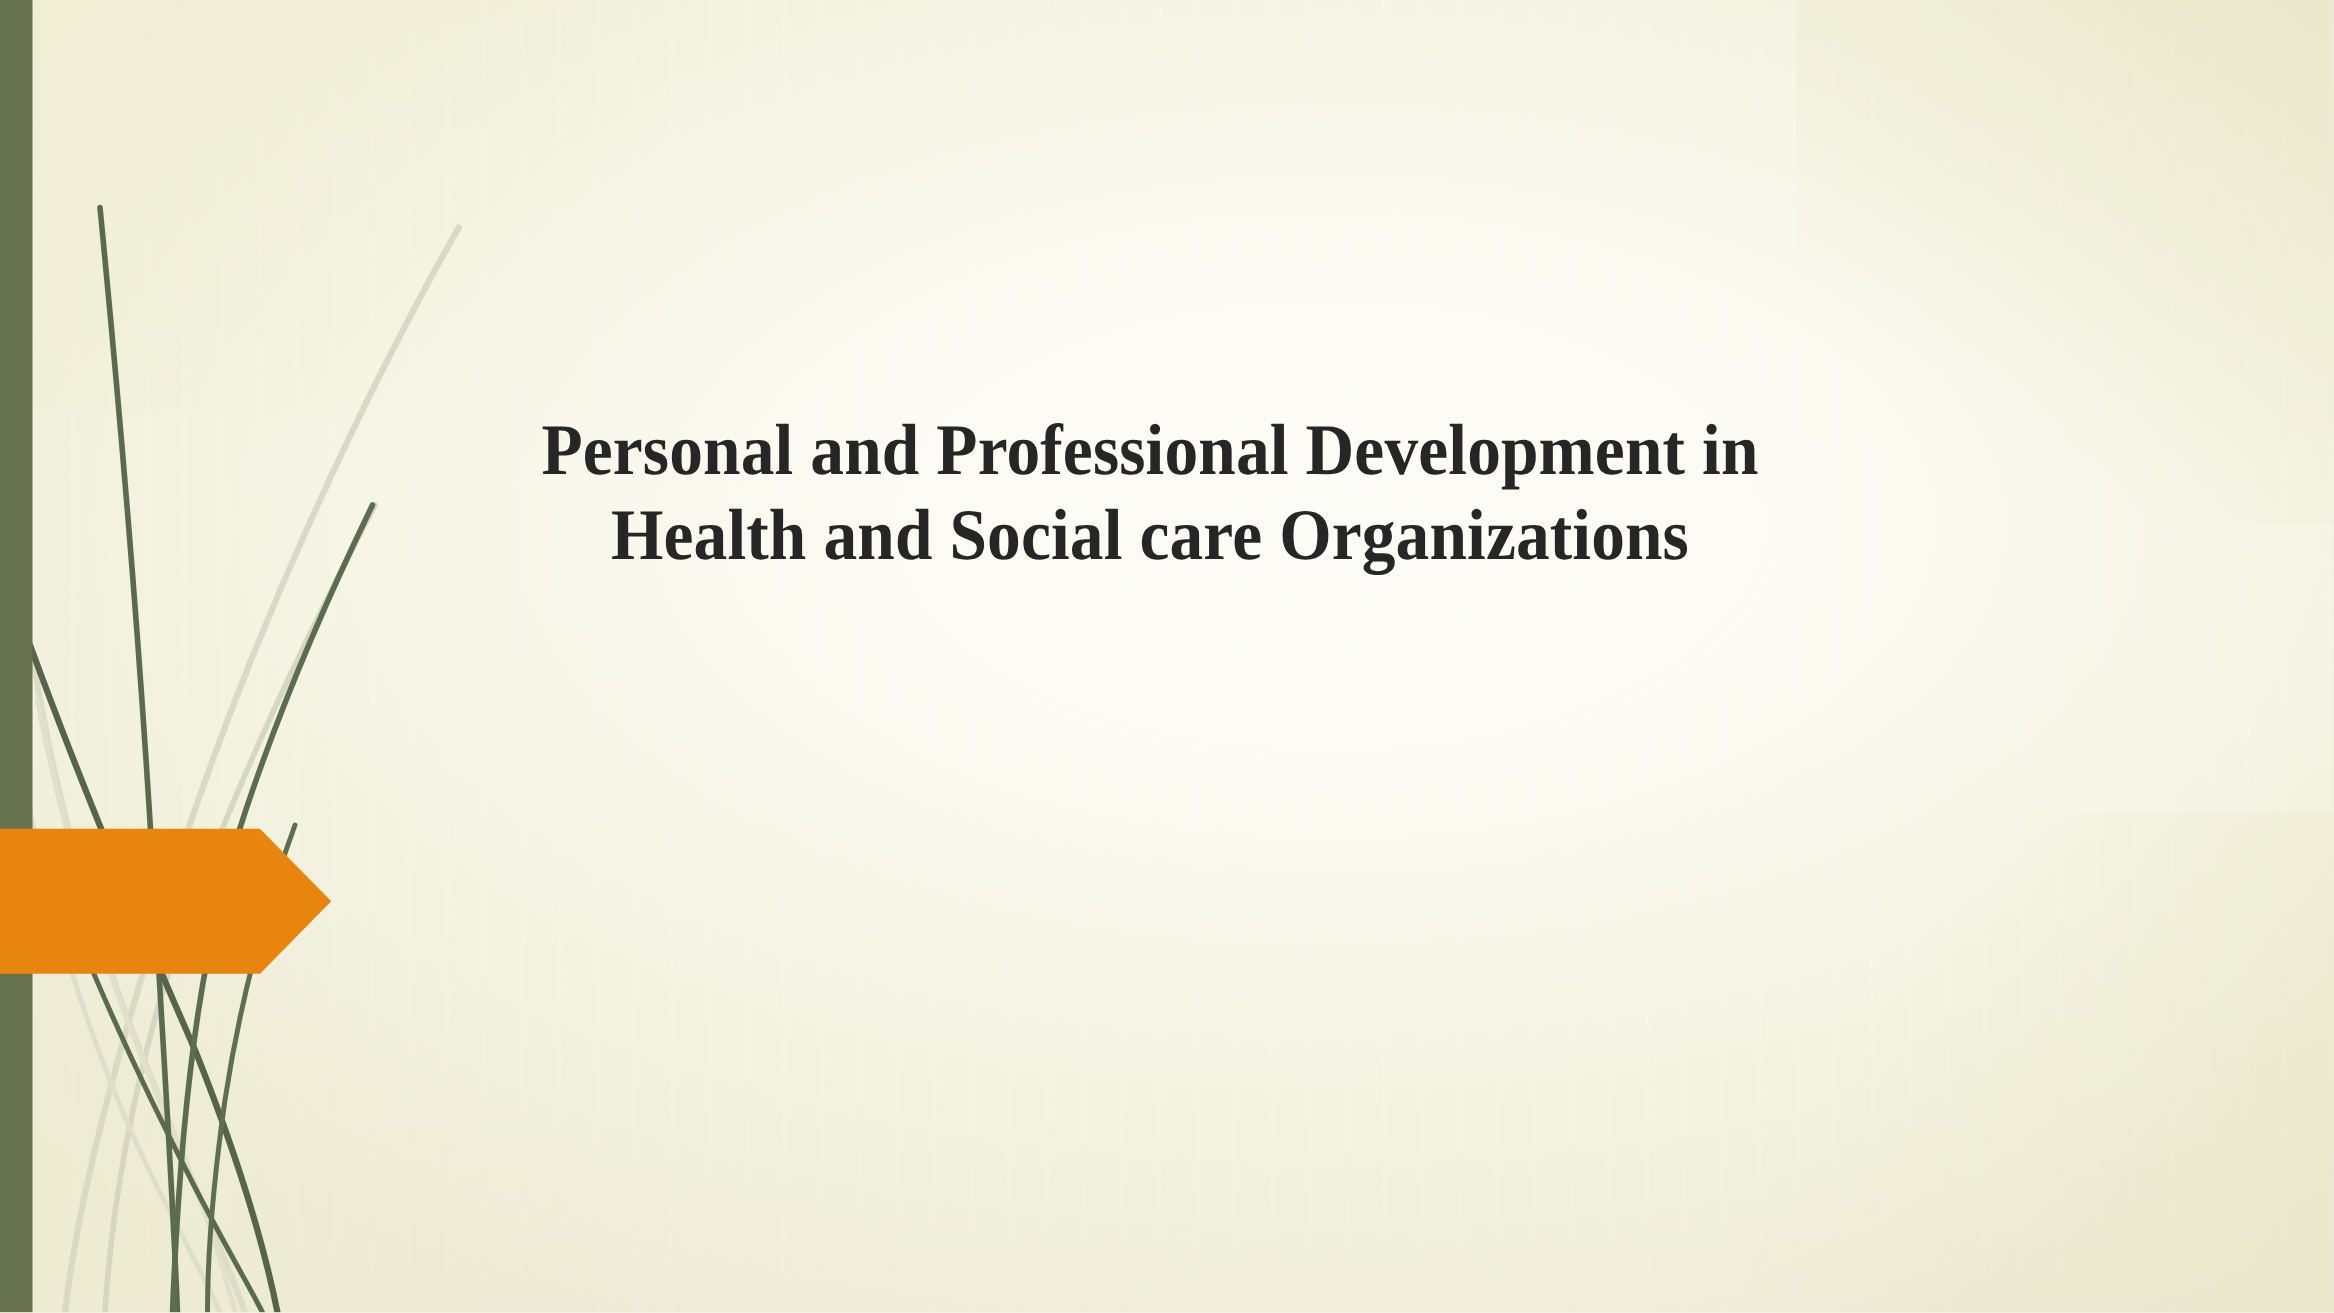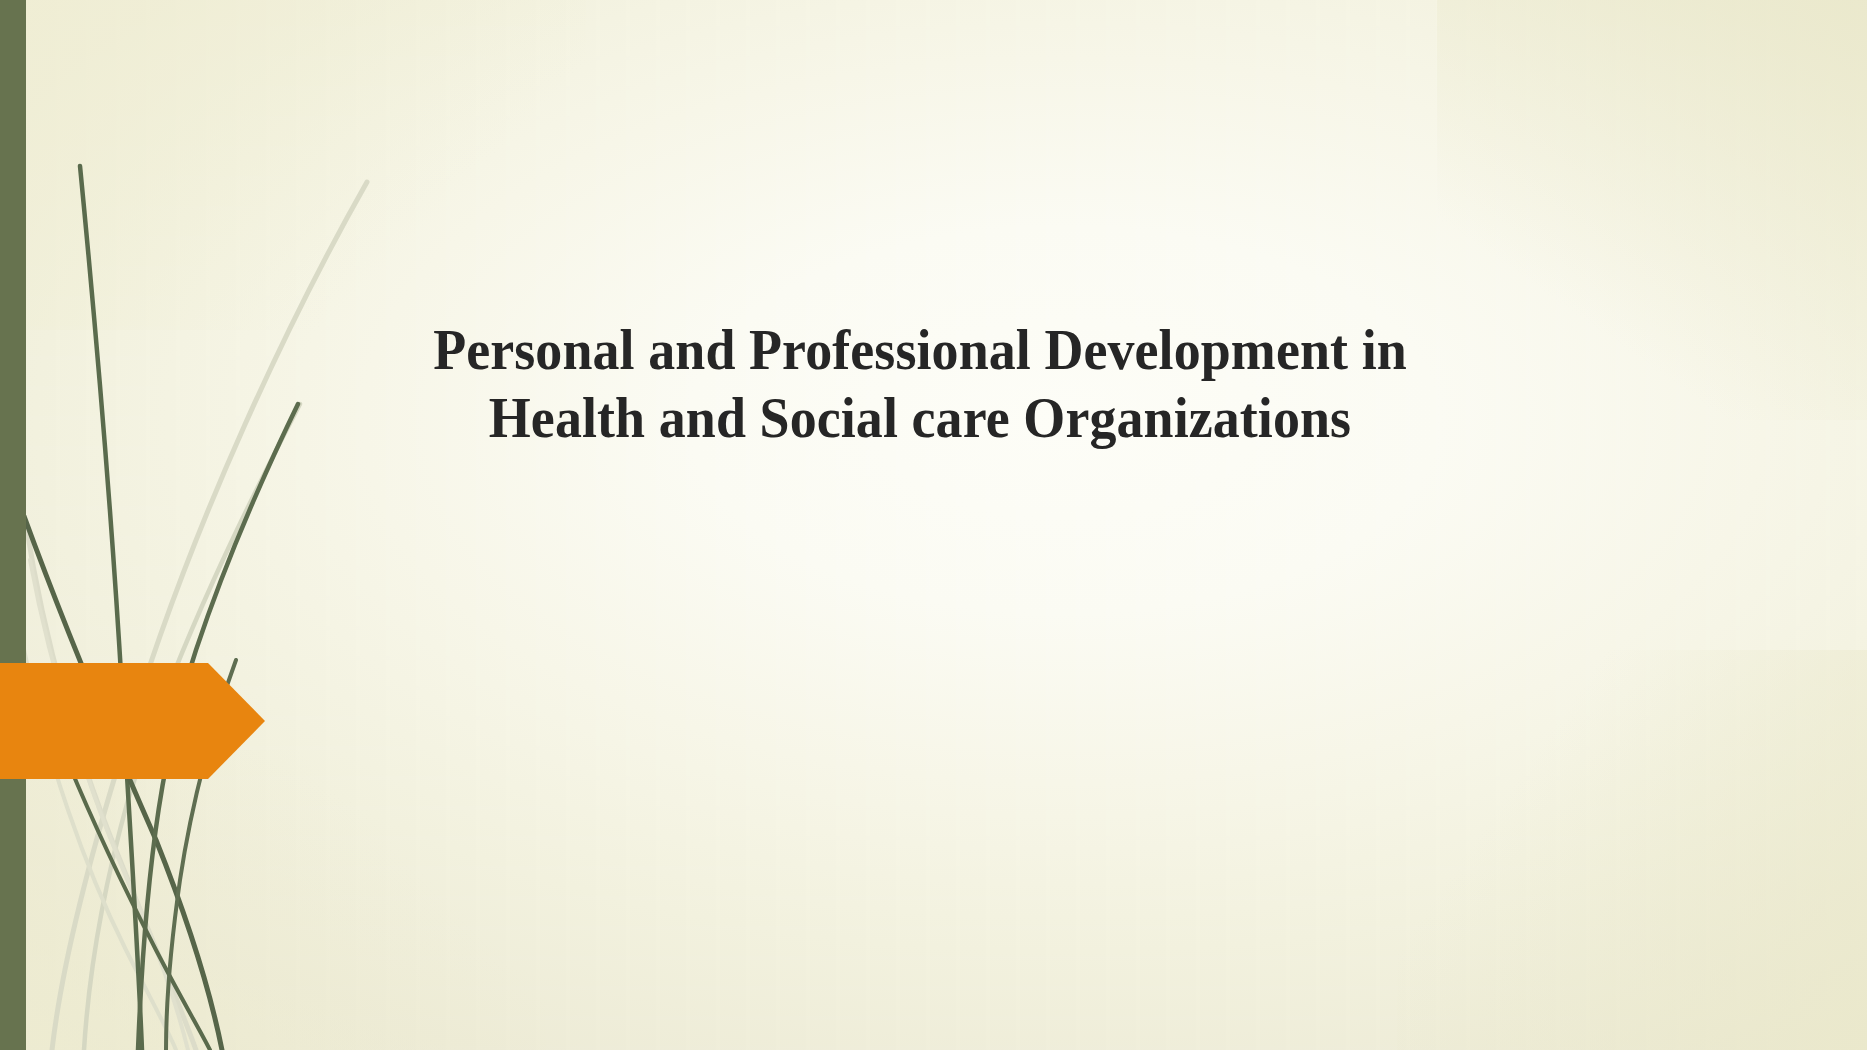--- a/index.html
+++ b/index.html
@@ -111,21 +111,21 @@
     top: 662px;
     width: 266px;
     height: 118px;
   }
   .chevron svg { display: block; }
 
   
   .title-block {
     position: absolute;
     left: 330px;
-    top: 316px;
+    top: 326px;
     width: 1180px;
     text-align: center;
   }
   .title-line {
     font-family: "Liberation Serif", "DejaVu Serif", serif;
     font-weight: bold;
     font-size: 58px;
     line-height: 1.18;
     letter-spacing: 0.1px;
     color: #262626;

